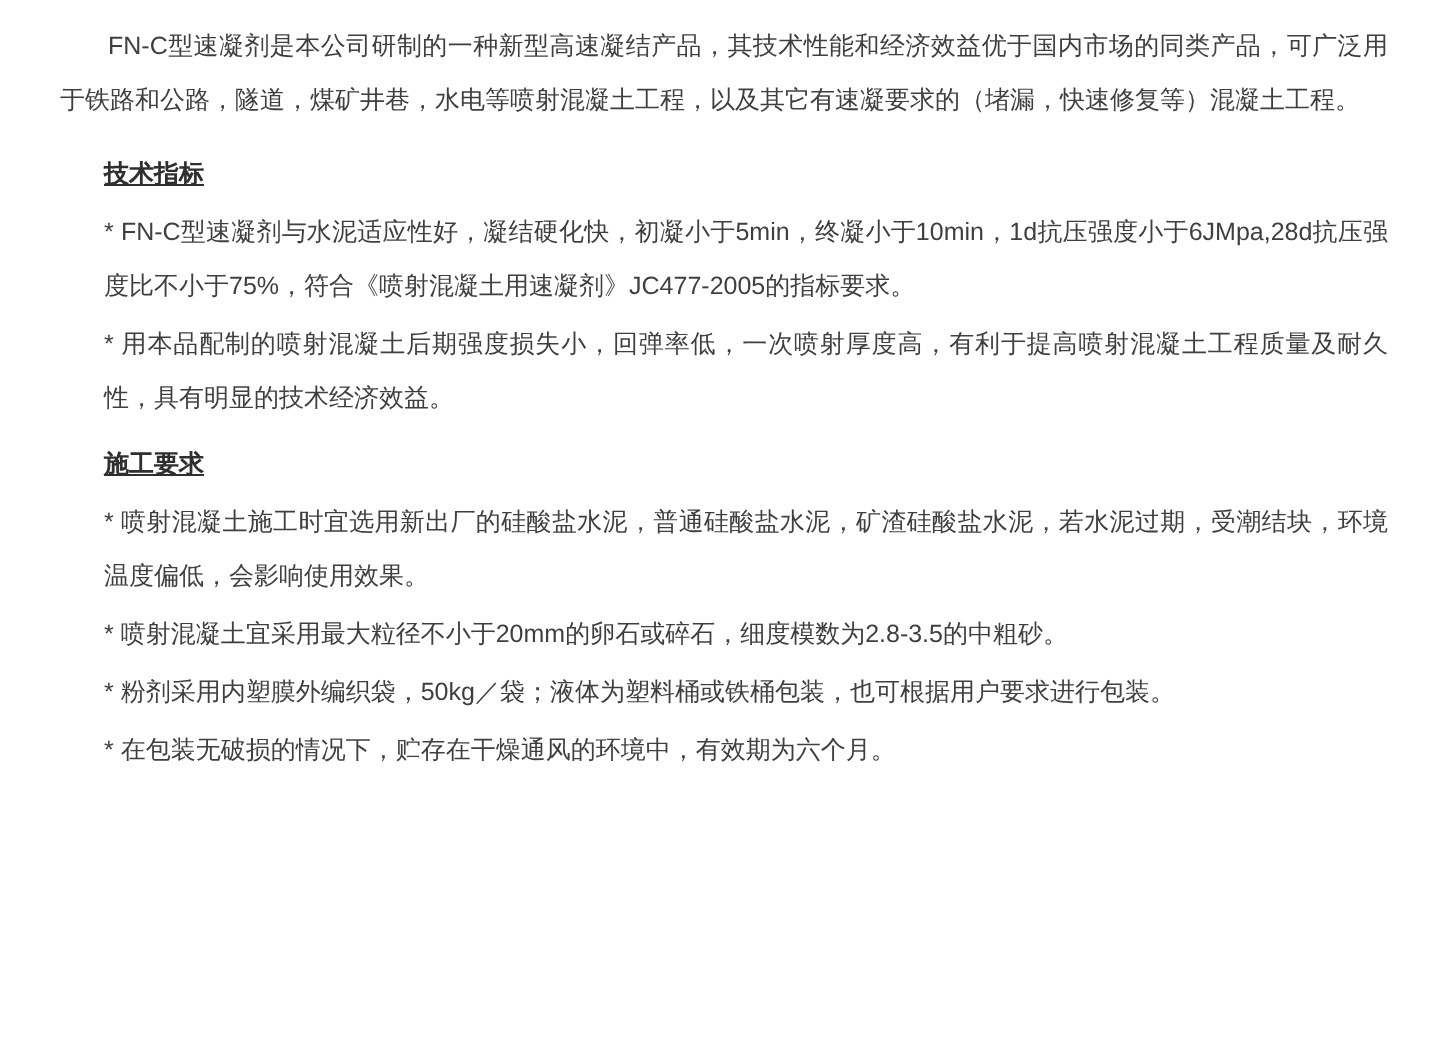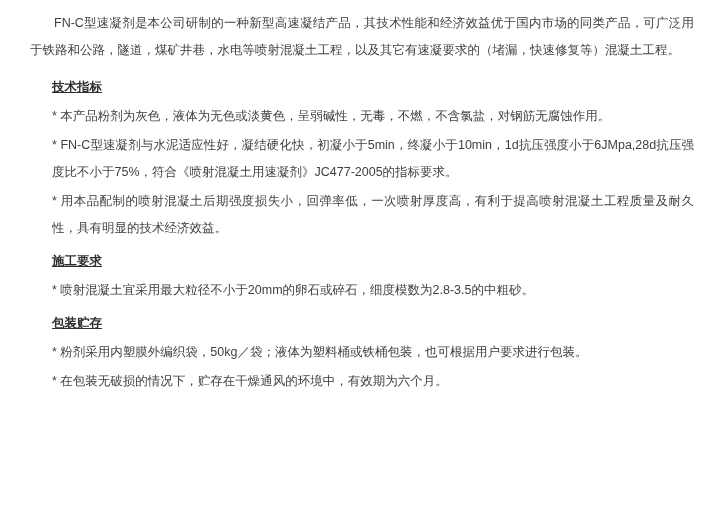--- a/index.html
+++ b/index.html
@@ -45,24 +45,23 @@
   }
 </style>
 </head>
 <body>
 
 <div class="page">
 
   <p class="para intro">FN-C型速凝剂是本公司研制的一种新型高速凝结产品，其技术性能和经济效益优于国内市场的同类产品，可广泛用于铁路和公路，隧道，煤矿井巷，水电等喷射混凝土工程，以及其它有速凝要求的（堵漏，快速修复等）混凝土工程。</p>
 
   <h3 class="heading">技术指标</h3>
-  <p class="para bullet">* 本产品粉剂为灰色，液体为无色或淡黄色，呈弱碱性，无毒，不燃，不含氯盐，对钢筋无腐蚀作用。</p>
   <p class="para bullet">* FN-C型速凝剂与水泥适应性好，凝结硬化快，初凝小于5min，终凝小于10min，1d抗压强度小于6JMpa,28d抗压强度比不小于75%，符合《喷射混凝土用速凝剂》JC477-2005的指标要求。</p>
   <p class="para bullet">* 用本品配制的喷射混凝土后期强度损失小，回弹率低，一次喷射厚度高，有利于提高喷射混凝土工程质量及耐久性，具有明显的技术经济效益。</p>
 
   <h3 class="heading">施工要求</h3>
+  <p class="para bullet">* 喷射混凝土施工时宜选用新出厂的硅酸盐水泥，普通硅酸盐水泥，矿渣硅酸盐水泥，若水泥过期，受潮结块，环境温度偏低，会影响使用效果。</p>
   <p class="para bullet">* 喷射混凝土宜采用最大粒径不小于20mm的卵石或碎石，细度模数为2.8-3.5的中粗砂。</p>
 
-  <h3 class="heading">包装贮存</h3>
   <p class="para bullet">* 粉剂采用内塑膜外编织袋，50kg／袋；液体为塑料桶或铁桶包装，也可根据用户要求进行包装。</p>
   <p class="para bullet">* 在包装无破损的情况下，贮存在干燥通风的环境中，有效期为六个月。</p>
 
 </div>
 
 </body></html>

